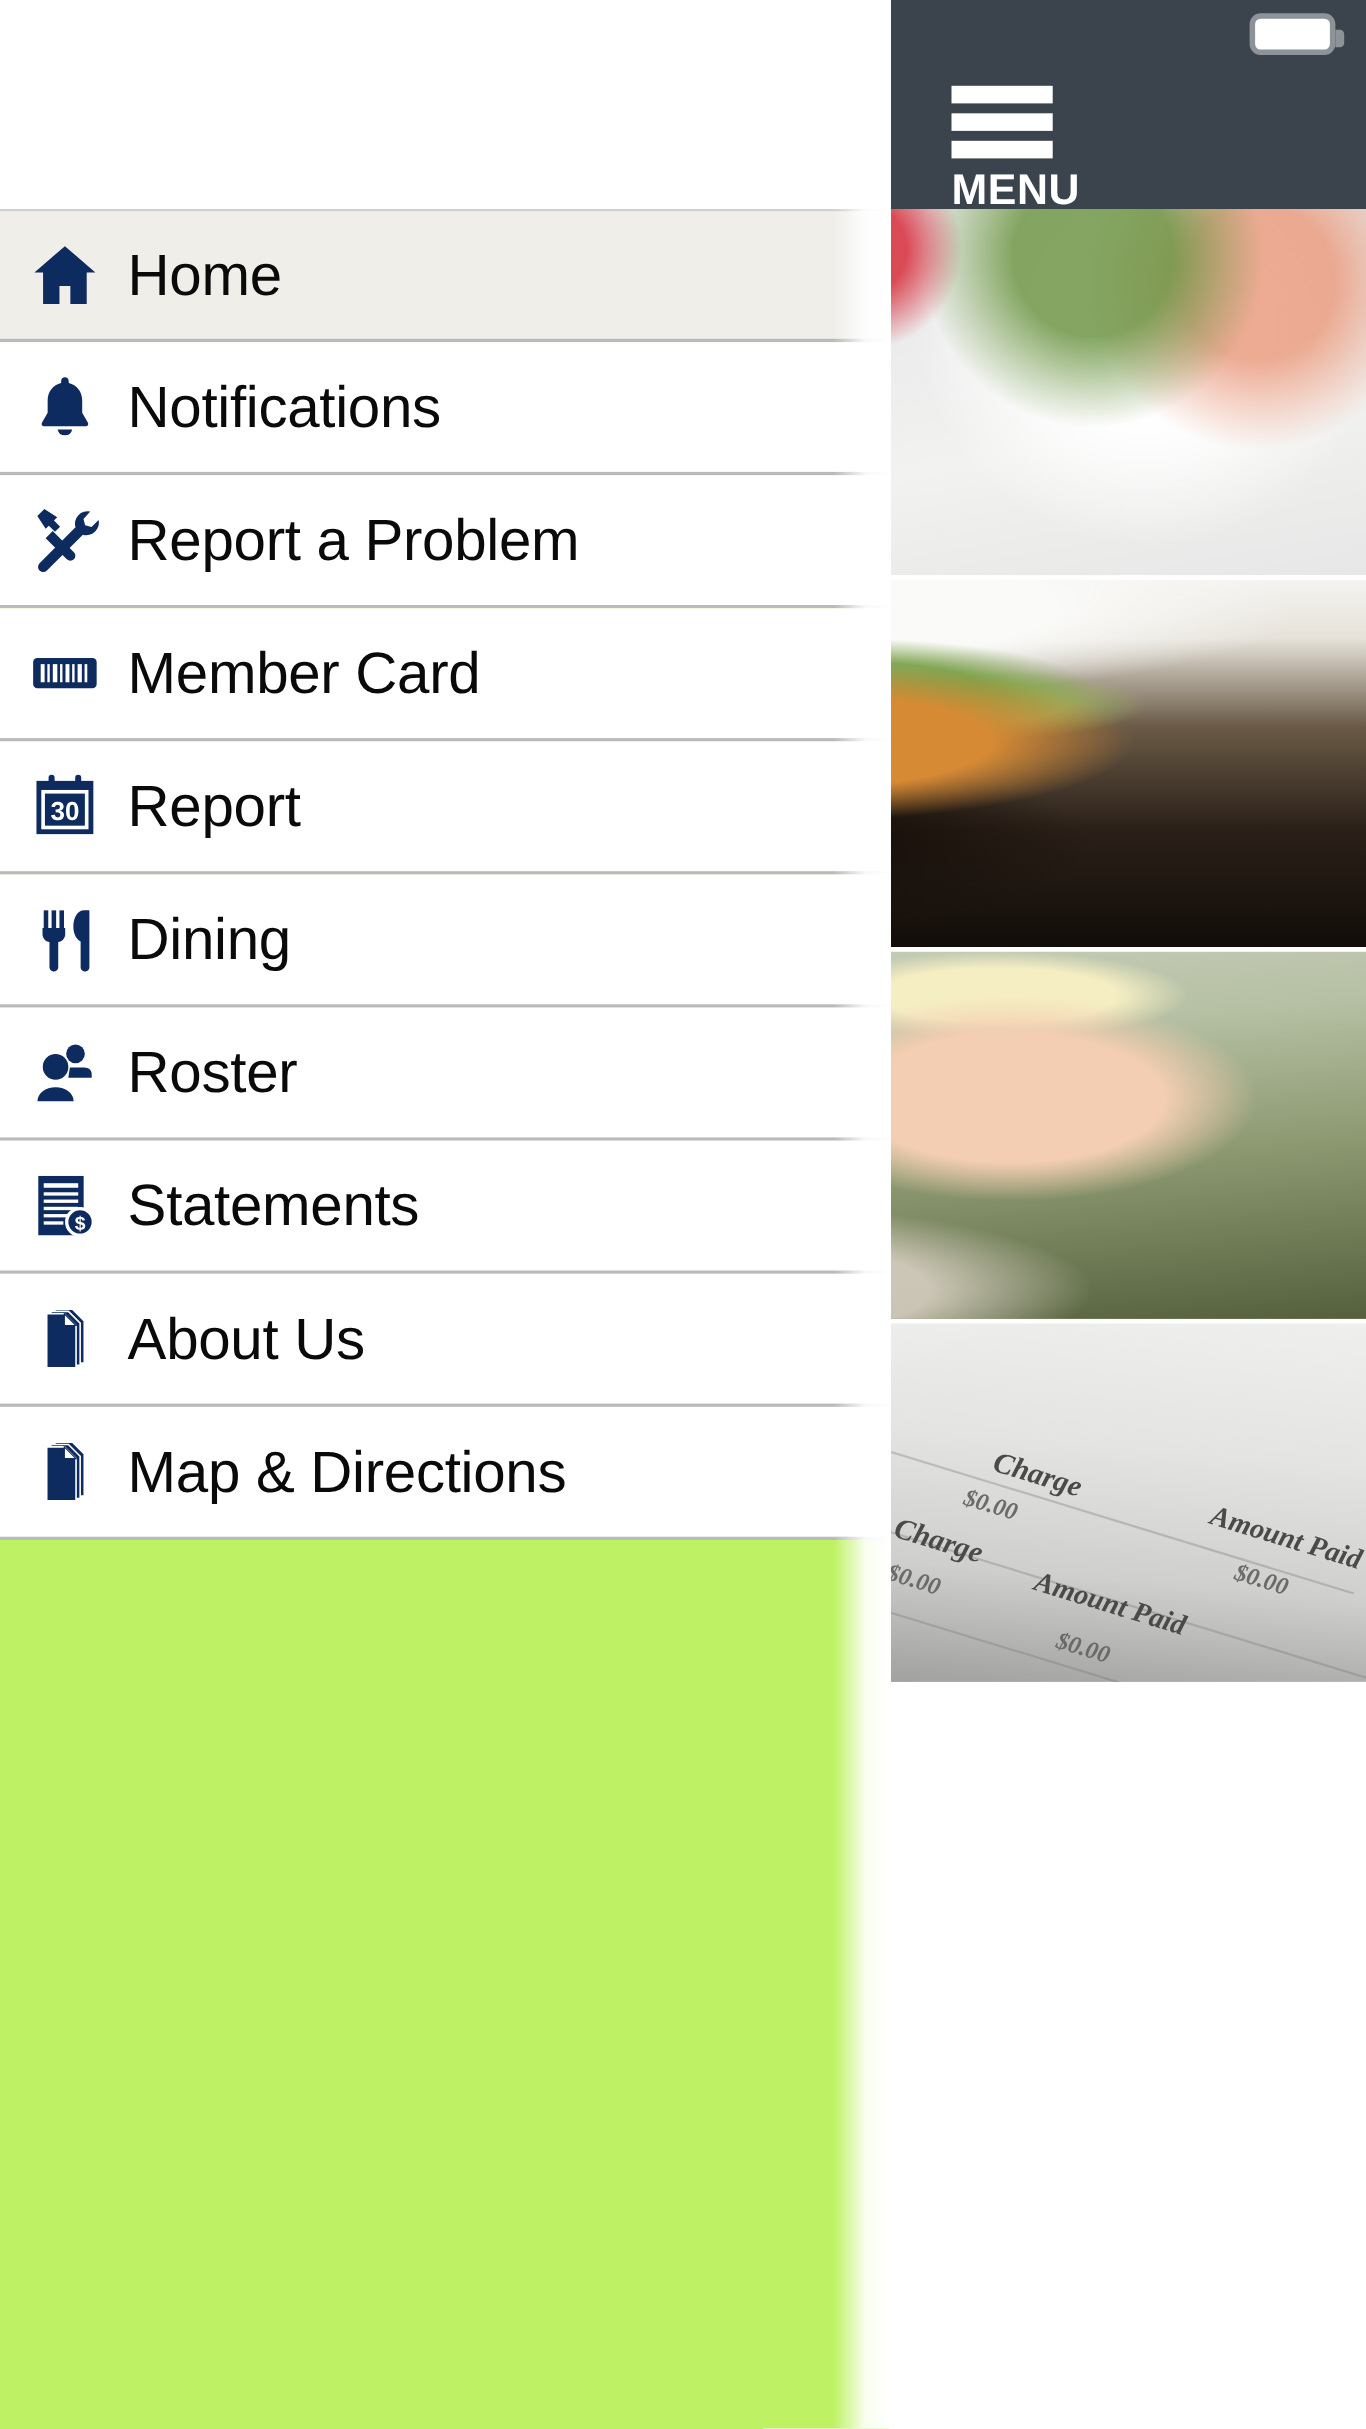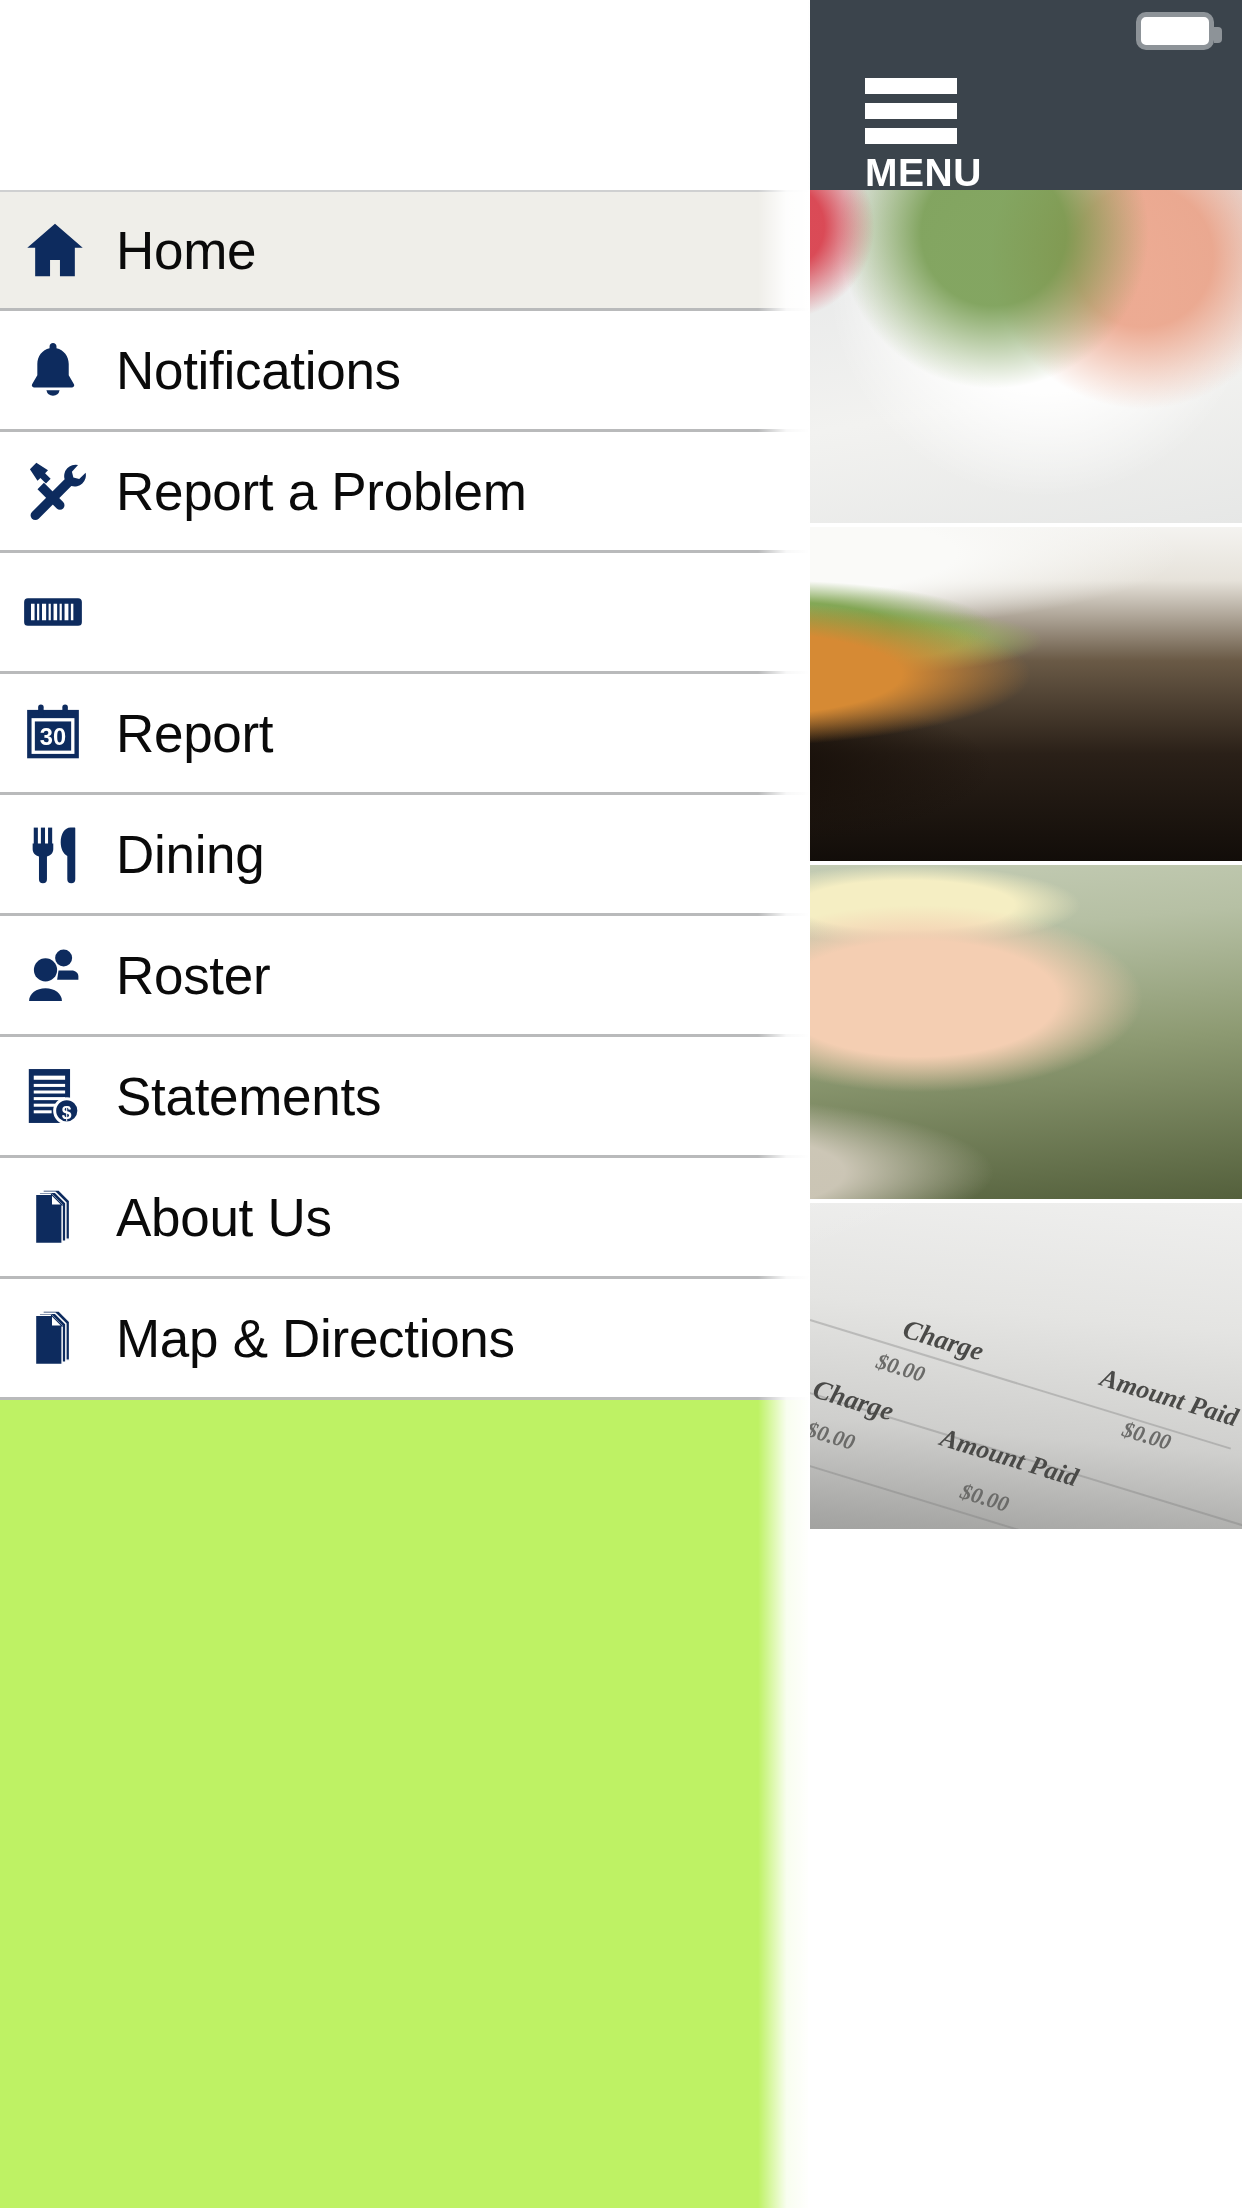--- a/index.html
+++ b/index.html
@@ -29,21 +29,21 @@
     padding-left:20px;
     background:#ffffff;
     border-bottom:3px solid #b9babb;
     width:808px;
   }
   .nav-item.active { background:#efeee9; }
   .nav-item:first-child { border-top:2px solid #cfd0d1; }
 
   .nav-icon {
     width:78px; min-width:78px; height:78px;
-    display:flex; align-items:center; 
+    display:flex; align-items:center; justify-content:center;
     margin-right:18px;
   }
   .nav-icon svg { display:block; }
 
   .nav-label {
     font-size:53px;
     color:#0a0a0a;
     font-weight:400;
     letter-spacing:-0.3px;
     line-height:1;
@@ -263,20 +263,21 @@
               <rect x="6.2" y="9" width="0.8" height="6"></rect>
               <rect x="8" y="9" width="1.5" height="6"></rect>
               <rect x="10.4" y="9" width="0.8" height="6"></rect>
               <rect x="12.2" y="9" width="1.3" height="6"></rect>
               <rect x="14.4" y="9" width="0.8" height="6"></rect>
               <rect x="16.2" y="9" width="1.4" height="6"></rect>
               <rect x="18.5" y="9" width="0.9" height="6"></rect>
             </g>
           </svg>
         </span>
+        <span class="nav-label">Member Card</span>
       </div>
 
       <div class="nav-item">
         <span class="nav-icon">
           <svg width="66" height="66" viewBox="0 0 24 24">
             <rect x="2.6" y="3.6" width="18.8" height="17.6" fill="#0d2b5e"></rect>
             <rect x="4.2" y="6.6" width="15.6" height="13" fill="#ffffff"></rect>
             <rect x="5.4" y="7.8" width="13.2" height="10.6" fill="#0d2b5e"></rect>
             <rect x="6.6" y="1.6" width="2" height="4.6" rx="1" fill="#0d2b5e"></rect>
             <rect x="15.4" y="1.6" width="2" height="4.6" rx="1" fill="#0d2b5e"></rect>

